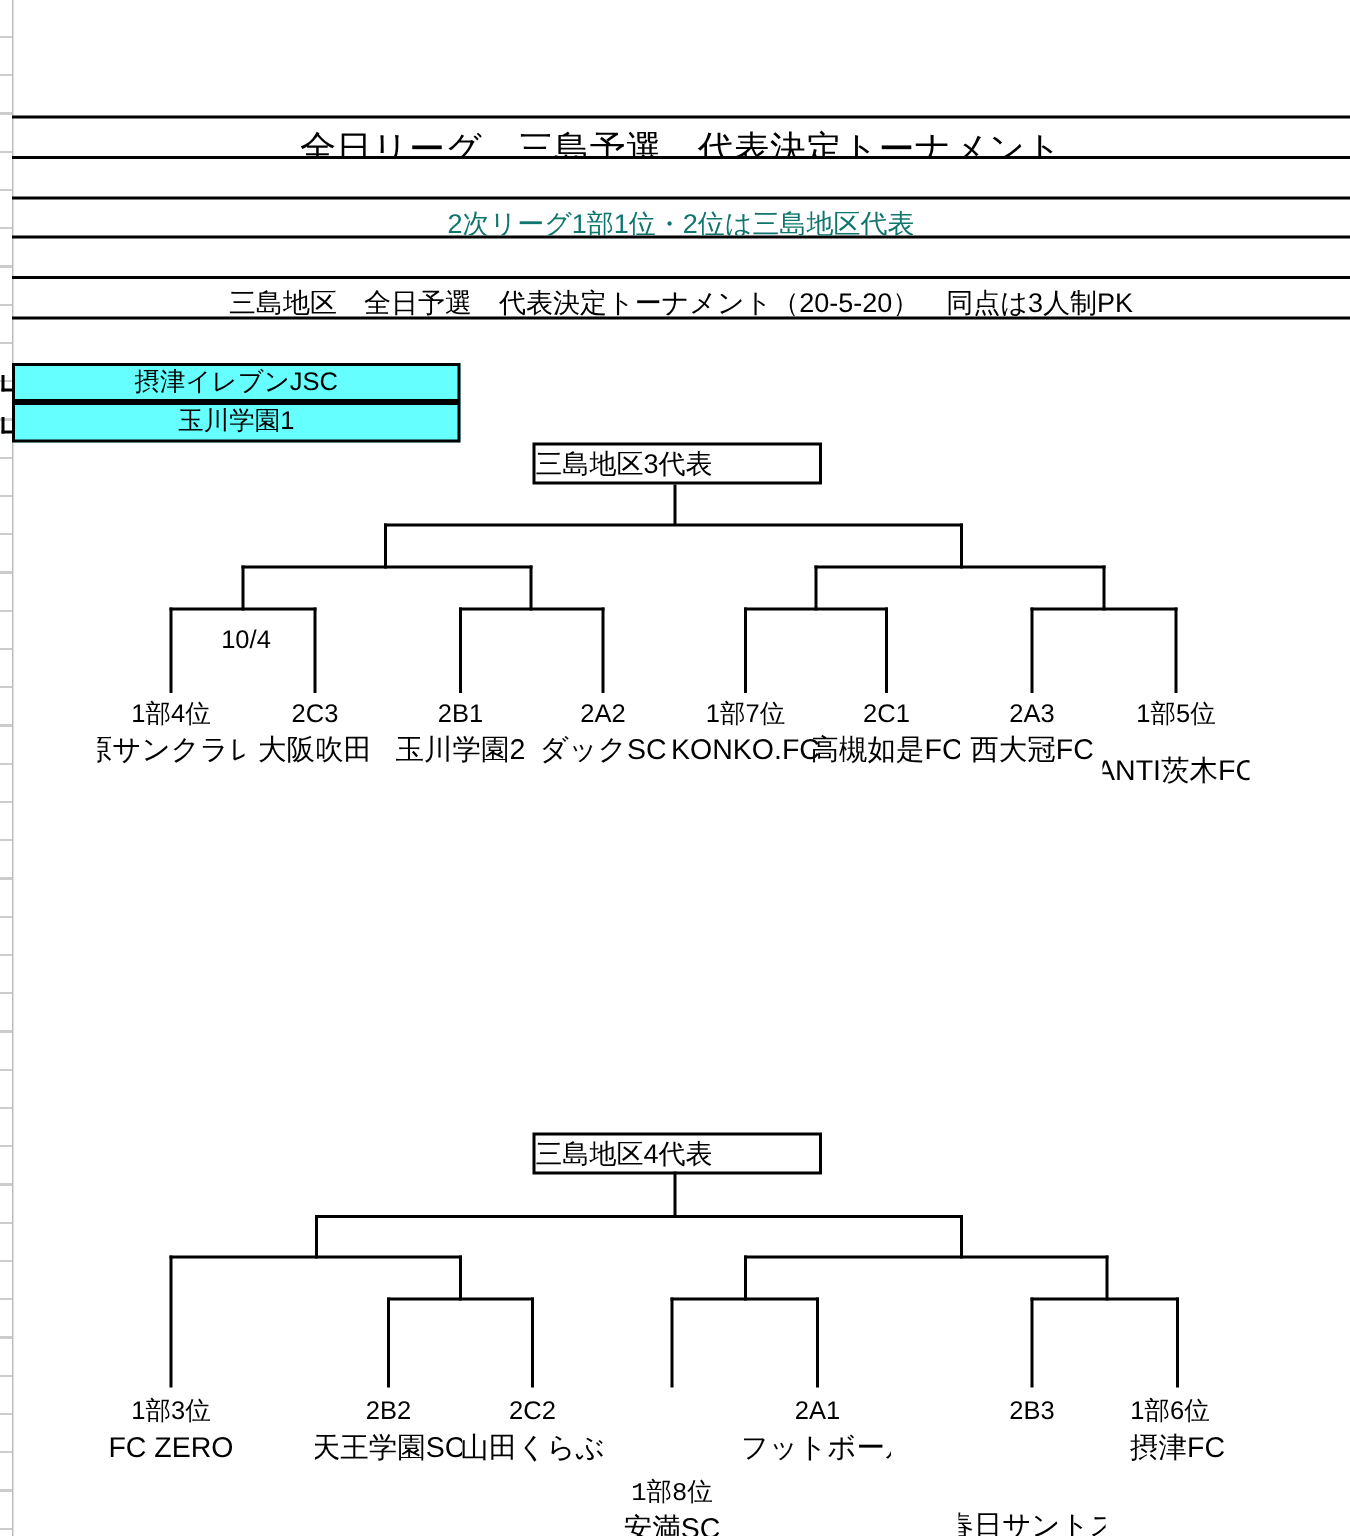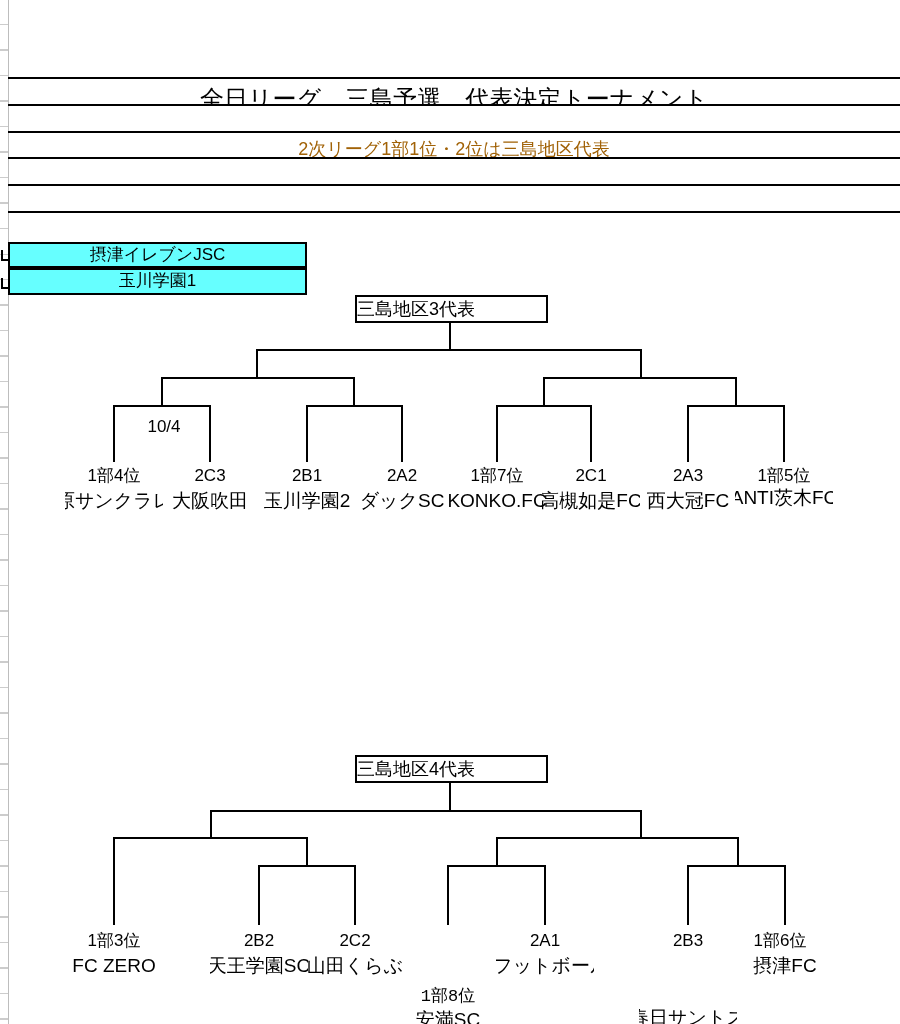--- a/index.html
+++ b/index.html
@@ -57,21 +57,22 @@
 
 
   <div class="rule" style="top:77px;"></div>
   <div class="rule" style="top:104px;"></div>
   <div class="rule" style="top:131px;"></div>
   <div class="rule" style="top:157px;"></div>
   <div class="rule" style="top:184px;"></div>
   <div class="rule" style="top:211px;"></div>
 
   <div class="rowtext" style="top:83px;height:21px;font-size:24px;">全日リーグ　三島予選　代表決定トーナメント</div>
-  <div class="rowtext" style="top:137px;height:20px;font-size:18px;color:#a16207;">2次リーグ1部1位・2位は三島地区代表</div>
+  <div class="rowtext" style="top:137px;height:20px;font-size:18px;color:#0f766e;">2次リーグ1部1位・2位は三島地区代表</div>
+  <div class="rowtext" style="top:190px;height:21px;font-size:18px;">三島地区　全日予選　代表決定トーナメント（20-5-20）　同点は3人制PK</div>
 
   <div class="qbox" style="top:242px;height:22px;background:#66FFFF;">
     <span>摂津イレブンJSC</span>
   </div>
   <div class="qbox" style="top:268px;height:23px;background:#66FFFF;">
     <span>玉川学園1</span>
   </div>
 
   <div class="champ" style="left:355px;top:295px;width:189px;height:24px;">
     <span>三島地区3代表</span>
@@ -123,21 +124,21 @@
     </div>
   <div class="team" style="left:448px;top:489px;">
       <span>KONKO.FC</span>
     </div>
   <div class="team" style="left:542px;top:489px;">
       <span>高槻如是FC</span>
     </div>
   <div class="team" style="left:639px;top:489px;">
       <span>西大冠FC</span>
     </div>
-  <div class="team" style="left:735px;top:486px;">
+  <div class="team" style="left:735px;top:503px;">
       <span>ANTI茨木FC</span>
     </div>
 
   <div class="champ" style="left:355px;top:755px;width:189px;height:24px;">
     <span>三島地区4代表</span>
   </div>
   <div class="vl" style="left:449px;top:781px;height:29px;"></div>
   <div class="hl" style="left:210px;top:810px;width:432px;"></div>
   <div class="vl" style="left:210px;top:810px;height:29px;"></div>
   <div class="vl" style="left:640px;top:810px;height:29px;"></div>

